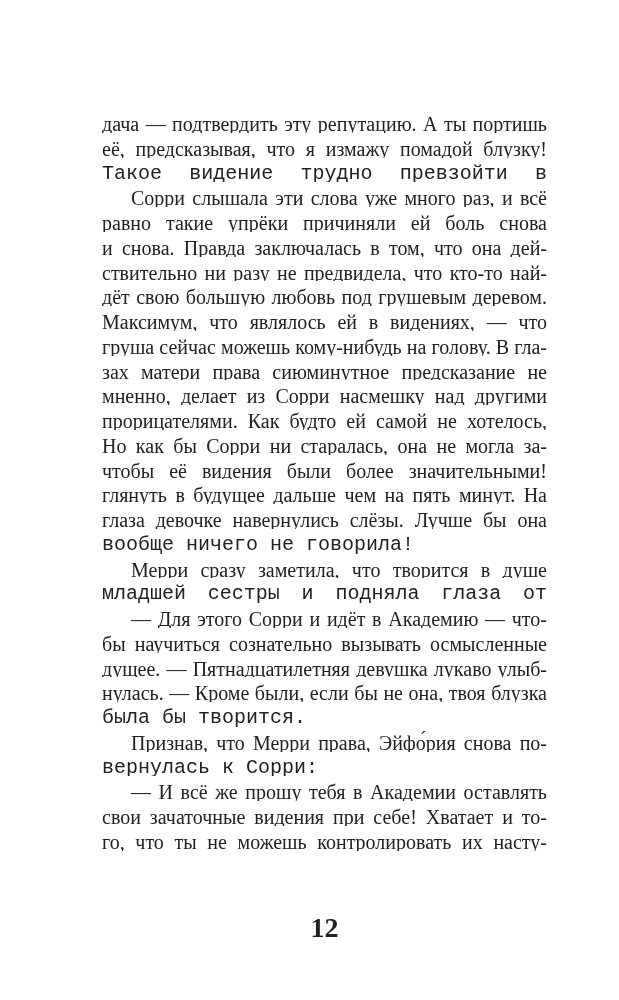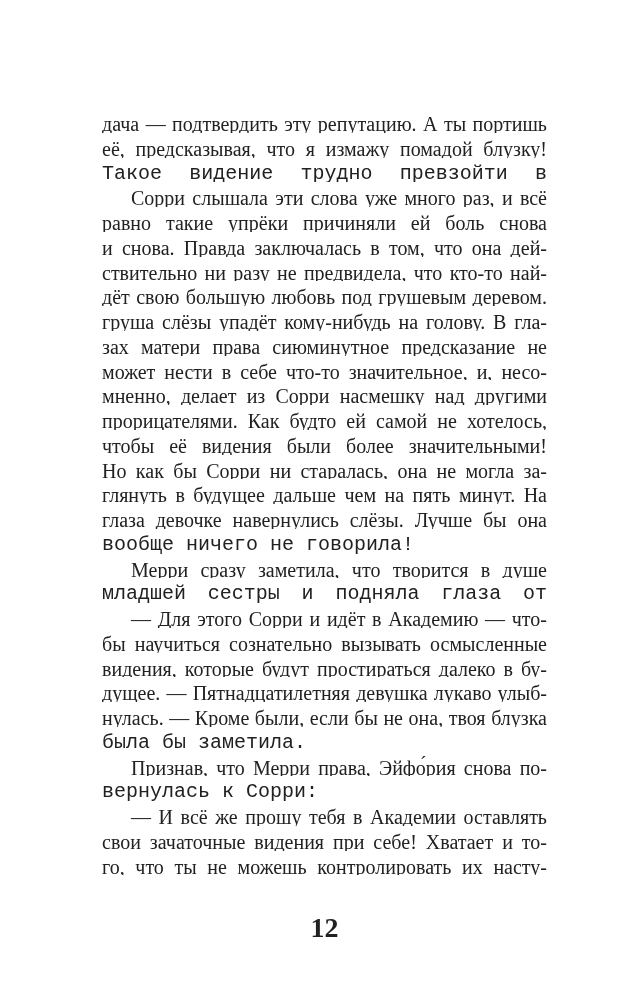--- a/index.html
+++ b/index.html
@@ -56,38 +56,37 @@
 <div class="book-page">
   <div class="page-text">
       <div class="line">дача — подтвердить эту репутацию. А ты портишь</div>
       <div class="line">её, предсказывая, что я измажу помадой блузку!</div>
       <div class="line para-end">Такое видение трудно превзойти в банальности!</div>
       <div class="line indent">Сорри слышала эти слова уже много раз, и всё</div>
       <div class="line">равно такие упрёки причиняли ей боль снова</div>
       <div class="line">и снова. Правда заключалась в том, что она дей-</div>
       <div class="line">ствительно ни разу не предвидела, что кто-то най-</div>
       <div class="line">дёт свою большую любовь под грушевым деревом.</div>
-      <div class="line">груша слёзы упадёт кому-нибудь на голову. В гла-</div>
+      <div class="line">Максимум, что являлось ей в видениях, — что</div>
+      <div class="line">груша сейчас можешь кому-нибудь на голову. В гла-</div>
       <div class="line">зах матери права сиюминутное предсказание не</div>
-      <div class="line">может нести в себе что-то значительное, и, несо-</div>
       <div class="line">мненно, делает из Сорри насмешку над другими</div>
       <div class="line">прорицателями. Как будто ей самой не хотелось,</div>
+      <div class="line">Но как бы Сорри ни старалась, она не могла за-</div>
       <div class="line">чтобы её видения были более значительными!</div>
-      <div class="line">Но как бы Сорри ни старалась, она не могла за-</div>
       <div class="line">глянуть в будущее дальше чем на пять минут. На</div>
       <div class="line">глаза девочке навернулись слёзы. Лучше бы она</div>
       <div class="line para-end">вообще ничего не говорила!</div>
       <div class="line indent">Мерри сразу заметила, что творится в душе</div>
       <div class="line para-end">младшей сестры и подняла глаза от своих бумаг.</div>
       <div class="line indent">— Для этого Сорри и идёт в Академию — что-</div>
       <div class="line">бы научиться сознательно вызывать осмысленные</div>
-      <div class="line">видения, которые будут простираться далеко в бу-</div>
       <div class="line">дущее. — Пятнадцатилетняя девушка лукаво улыб-</div>
       <div class="line">нулась. — Кроме были, если бы не она, твоя блузка</div>
-      <div class="line para-end">была бы заметила.</div>
+      <div class="line para-end">была бы творится.</div>
       <div class="line indent">Признав, что Мерри права, Эйфо́рия снова по-</div>
       <div class="line para-end">вернулась к Сорри:</div>
       <div class="line indent">— И всё же прошу тебя в Академии оставлять</div>
       <div class="line">свои зачаточные видения при себе! Хватает и то-</div>
       <div class="line">го, что ты не можешь контролировать их насту-</div>
     </div>
   <div class="page-number">12</div>
 </div>
 
 </body></html>

